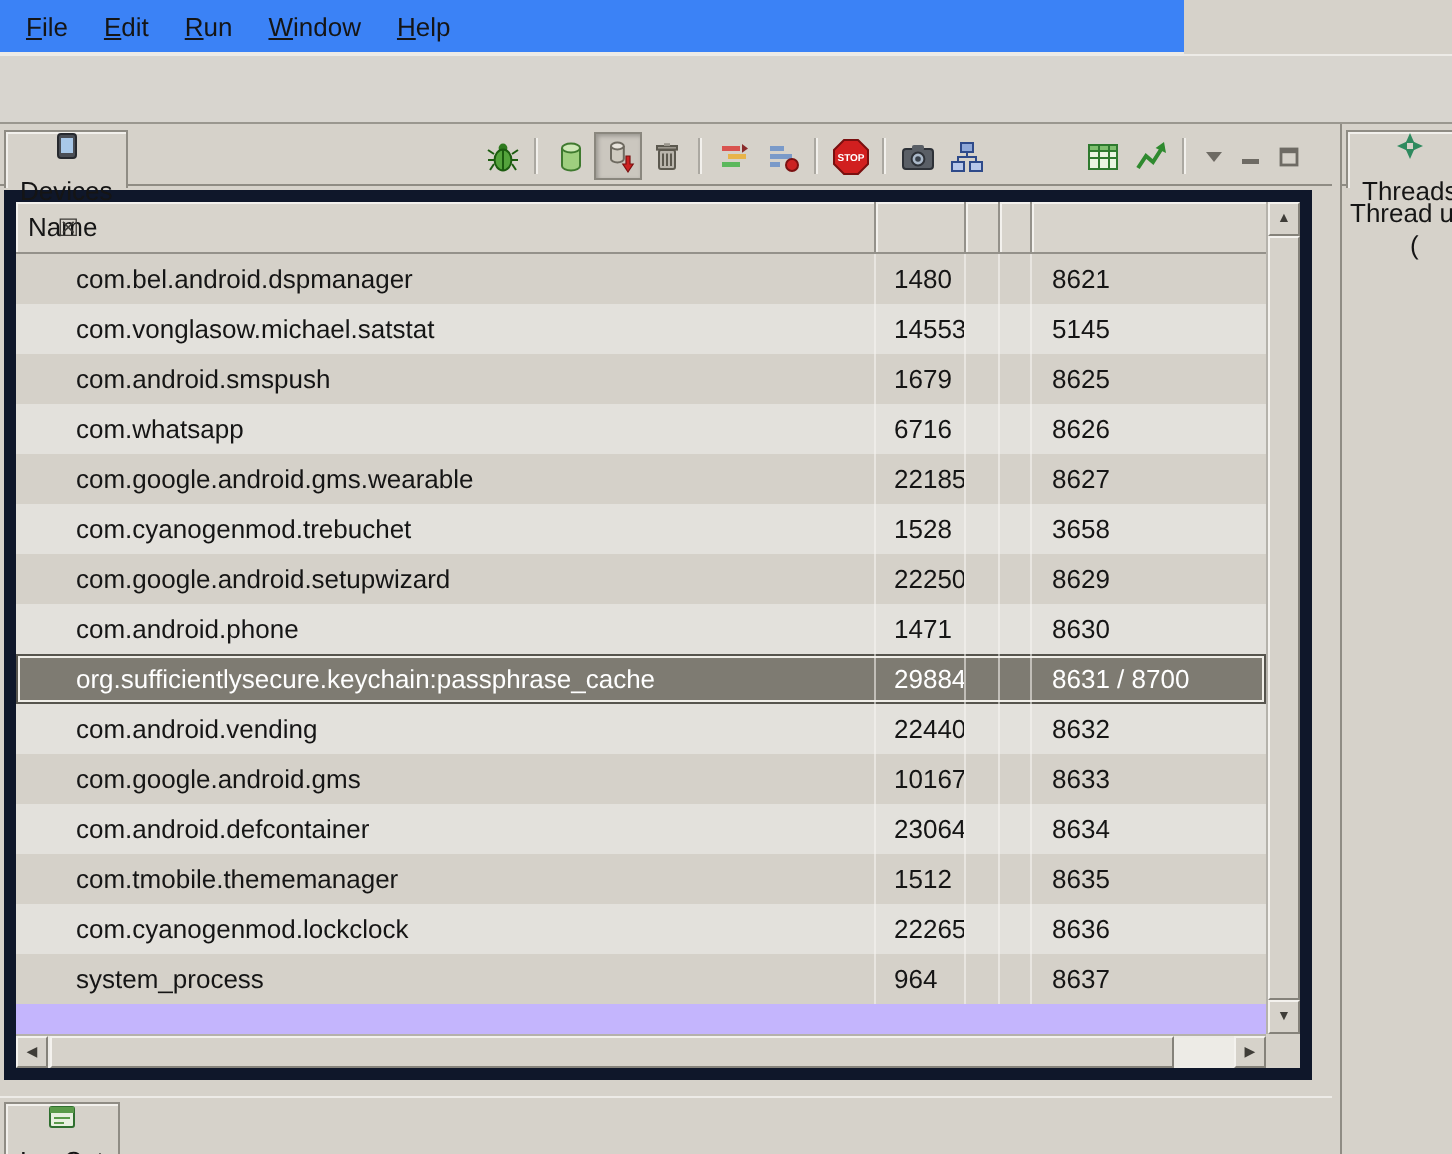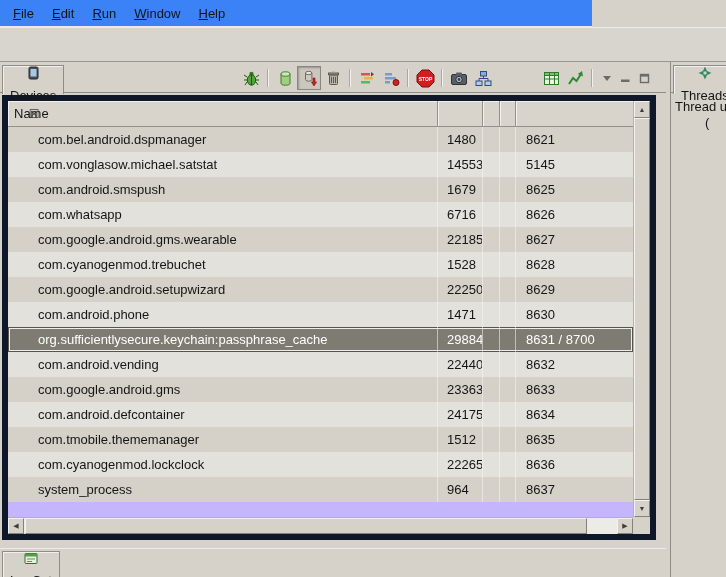--- a/index.html
+++ b/index.html
@@ -283,21 +283,21 @@
     <span class="cell-pid">22185</span>
     <span class="cell-b"></span>
     <span class="cell-c"></span>
     <span class="cell-port">8627</span>
   </div>
         <div class="row">
     <span class="cell-name">com.cyanogenmod.trebuchet</span>
     <span class="cell-pid">1528</span>
     <span class="cell-b"></span>
     <span class="cell-c"></span>
-    <span class="cell-port">8628</span>
+    <span class="cell-port">3658</span>
   </div>
         <div class="row">
     <span class="cell-name">com.google.android.setupwizard</span>
     <span class="cell-pid">22250</span>
     <span class="cell-b"></span>
     <span class="cell-c"></span>
     <span class="cell-port">8629</span>
   </div>
         <div class="row">
     <span class="cell-name">com.android.phone</span>
@@ -315,28 +315,28 @@
   </div>
         <div class="row">
     <span class="cell-name">com.android.vending</span>
     <span class="cell-pid">22440</span>
     <span class="cell-b"></span>
     <span class="cell-c"></span>
     <span class="cell-port">8632</span>
   </div>
         <div class="row">
     <span class="cell-name">com.google.android.gms</span>
-    <span class="cell-pid">23363</span>
+    <span class="cell-pid">10167</span>
     <span class="cell-b"></span>
     <span class="cell-c"></span>
     <span class="cell-port">8633</span>
   </div>
         <div class="row">
     <span class="cell-name">com.android.defcontainer</span>
-    <span class="cell-pid">24175</span>
+    <span class="cell-pid">23064</span>
     <span class="cell-b"></span>
     <span class="cell-c"></span>
     <span class="cell-port">8634</span>
   </div>
         <div class="row">
     <span class="cell-name">com.tmobile.thememanager</span>
     <span class="cell-pid">1512</span>
     <span class="cell-b"></span>
     <span class="cell-c"></span>
     <span class="cell-port">8635</span>

